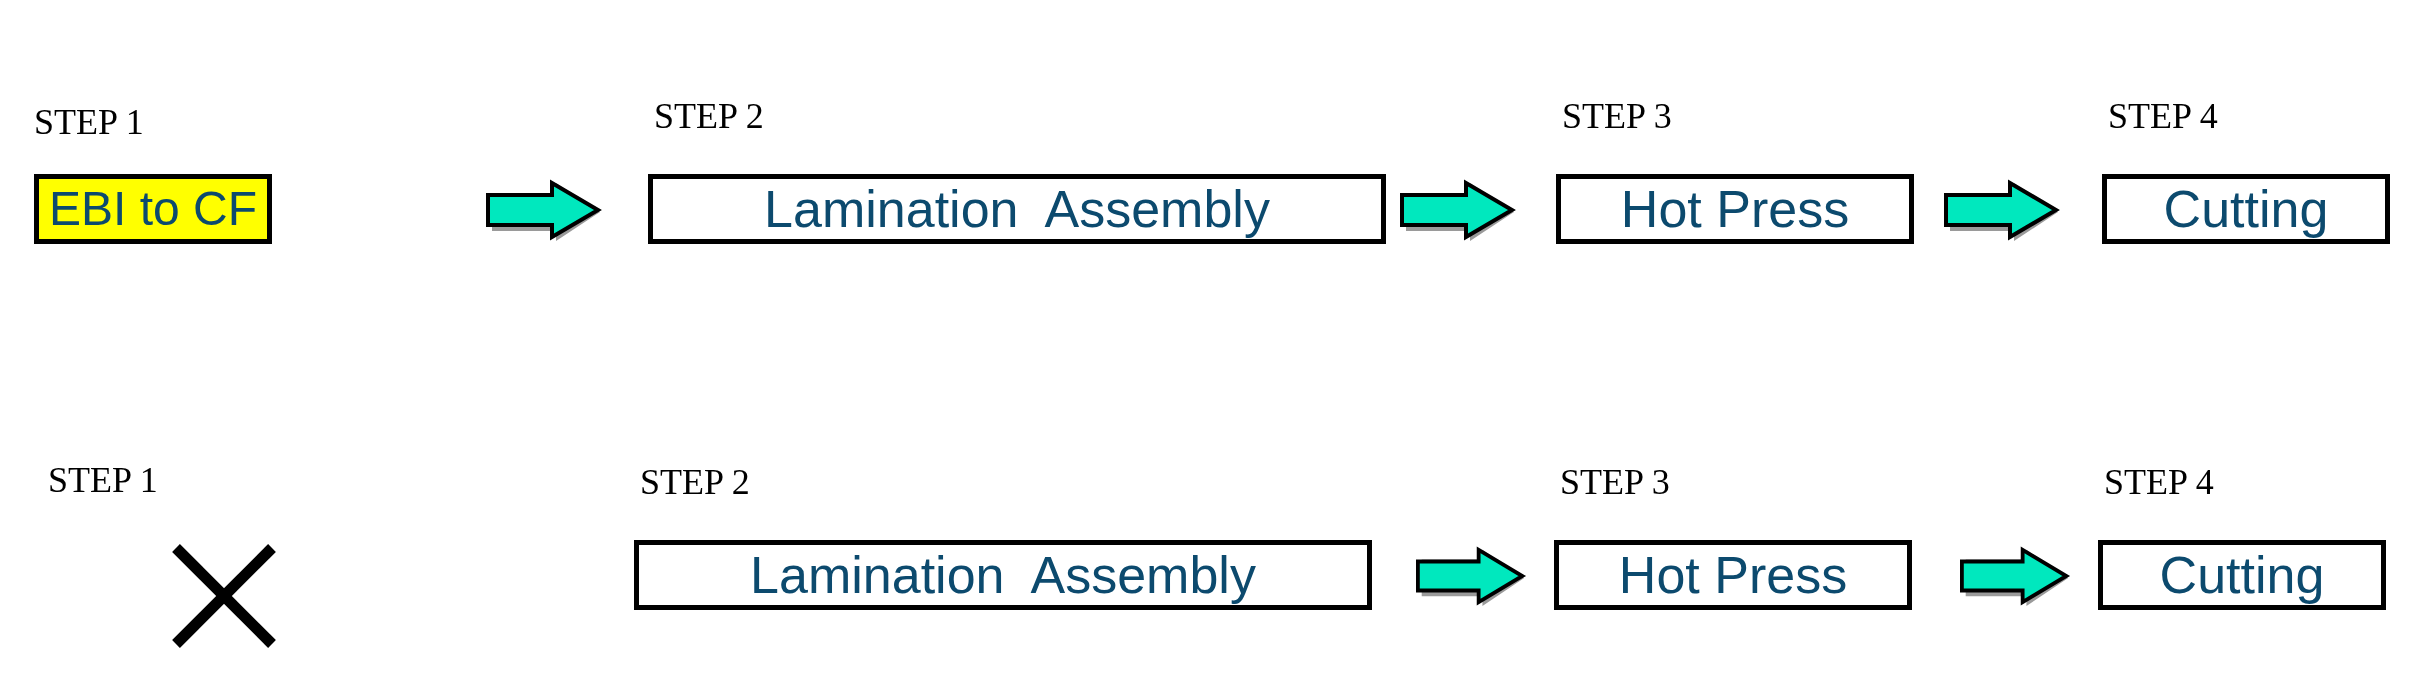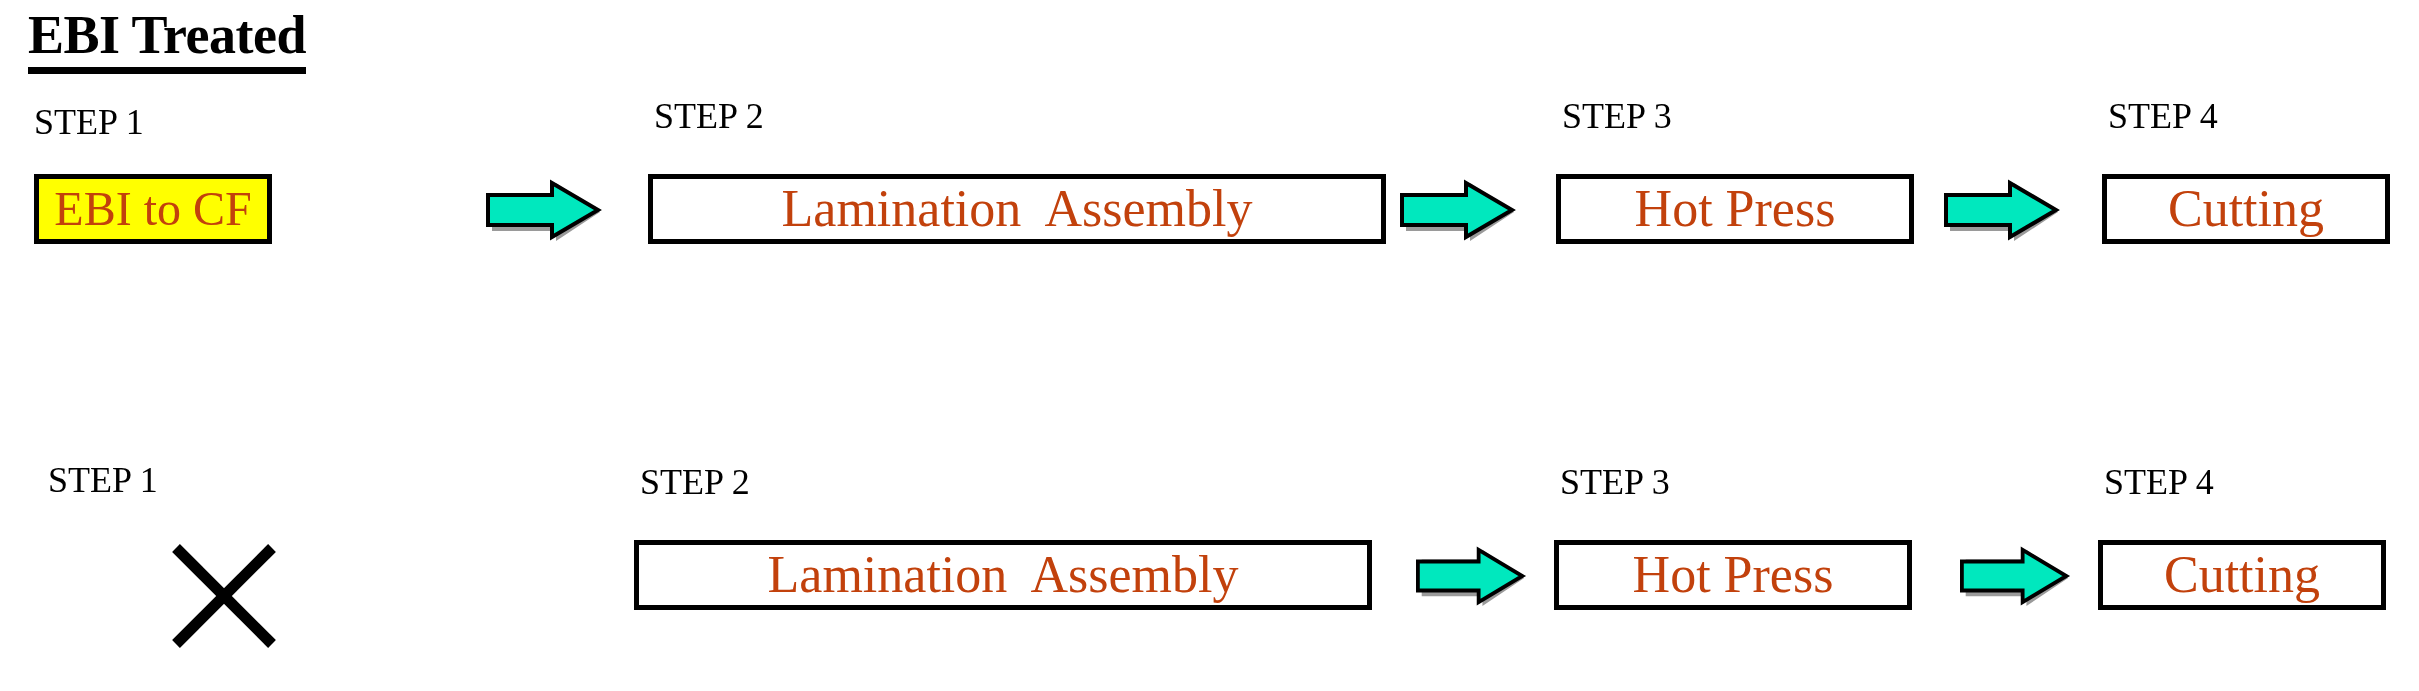--- a/index.html
+++ b/index.html
@@ -58,25 +58,25 @@
     border: 5px solid #000000;
     background: #ffffff;
     display: flex;
     align-items: center;
     justify-content: center;
   }
   .proc-box.highlight {
     background: #ffff00;
   }
   .proc-box .proc-text {
-    font-family: Liberation Serif, serif;
+    font-family: Liberation Sans, sans-serif;
     font-size: 52px;
     line-height: 1;
     white-space: pre;
-    color: #c2410c;
+    color: #0c4a6e;
   }
 
   
   .arrow {
     position: absolute;
   }
   .arrow svg {
     display: block;
     width: 100%;
     height: 100%;
@@ -90,24 +90,20 @@
     display: block;
     width: 100%;
     height: 100%;
   }
 </style>
 </head>
 <body>
 
 <div id="canvas">
 
-  <div class="section-title" style="left:28px; top:8px;">
-    <span>EBI Treated</span>
-    <span class="rule"></span>
-  </div>
 
   <div class="step-label" style="left:34px; top:104px;">STEP 1</div>
 
   <div class="proc-box highlight" style="left:34px; top:174px; width:238px; height:70px;">
     <span class="proc-text" style="font-size:48px;">EBI to CF</span>
   </div>
 
   <div class="arrow" style="left:486px; top:179px; width:118px; height:62px;">
     <svg viewBox="0 0 118 62" preserveAspectRatio="none">
       <polygon points="6,42 6,52 70,52 70,62 114,33 70,4 70,14 6,14" fill="#9A9A9A"></polygon>

